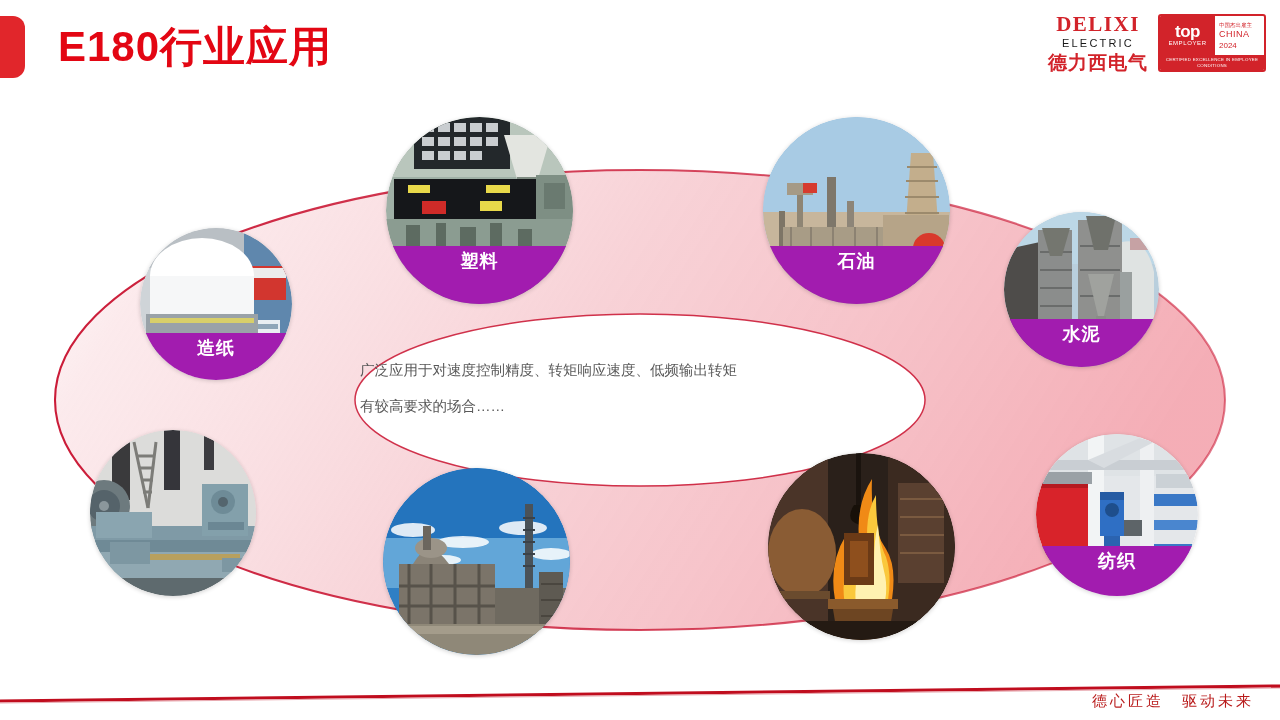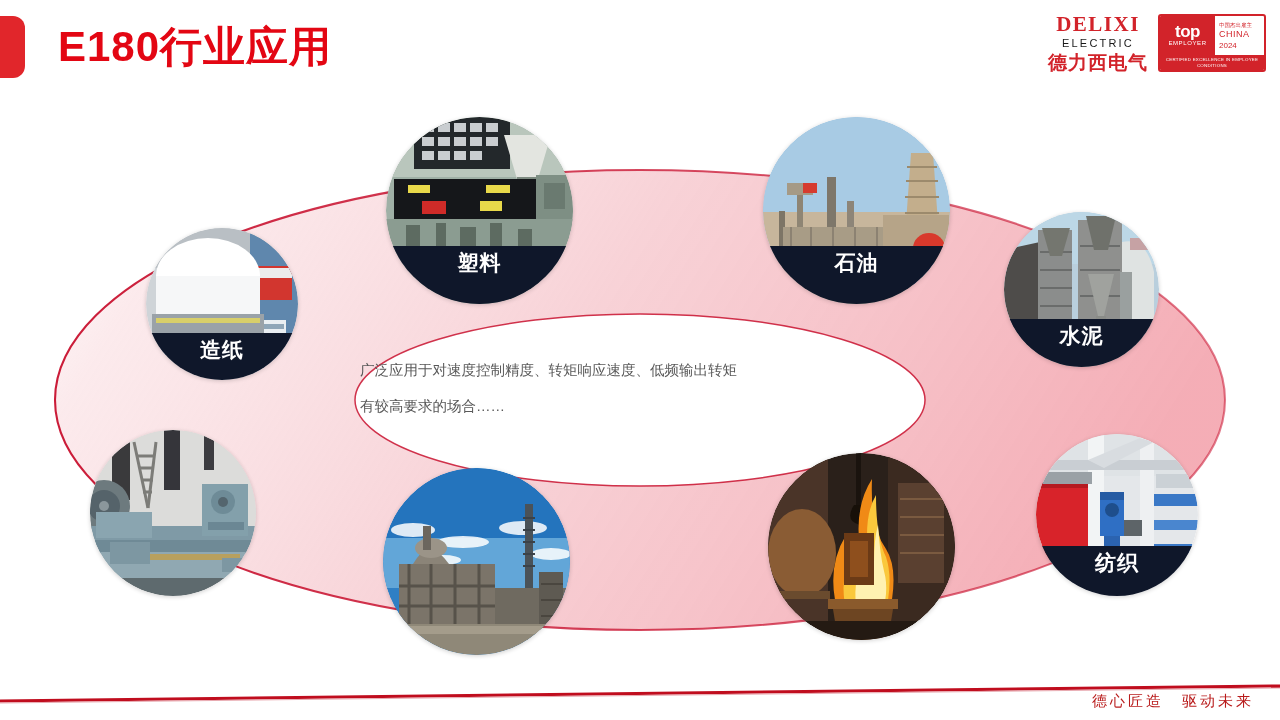--- a/index.html
+++ b/index.html
@@ -164,23 +164,23 @@
     inset: 0;
     border-radius: 50%;
     overflow: hidden;
   }
   .node-label {
     position: absolute;
     left: 0;
     right: 0;
     bottom: 0;
     height: 31%;
-    background: #0f172a;
+    background: #a21caf;
     color: #ffffff;
-    font-size: 21px;
+    font-size: 18px;
     font-weight: bold;
     display: flex;
     align-items: flex-start;
     justify-content: center;
     padding-top: 3px;
     letter-spacing: 1px;
     box-sizing: border-box;
   }
   #footer-slogan {
     position: absolute;
@@ -249,21 +249,21 @@
 
     <path d="M0,701 L1280,686" stroke="#c00d1e" stroke-width="3" fill="none"></path>
     <path d="M0,703 L1280,688" stroke="#e8a9b0" stroke-width="1" fill="none"></path>
   </svg>
 
   <div id="center-caption">
     <div>广泛应用于对速度控制精度、转矩响应速度、低频输出转矩</div>
     <div>有较高要求的场合……</div>
   </div>
 
-  <div class="industry-node" style="left:146px; top:228px; width:152px; height:152px;">
+  <div class="industry-node" style="left:140px; top:228px; width:152px; height:152px;">
     <div class="node-photo">
       <svg width="152" height="152" viewBox="0 0 152 152">
         <rect width="152" height="152" fill="#cfd4d8"></rect>
         <rect x="0" y="0" width="152" height="40" fill="#b9bfc4"></rect>
         <rect x="104" y="0" width="48" height="152" fill="#5f87ad"></rect>
         <rect x="112" y="38" width="34" height="34" fill="#d2362f"></rect>
         <rect x="112" y="40" width="34" height="10" fill="#ececec"></rect>
         <rect x="116" y="92" width="24" height="30" fill="#e9eef2"></rect>
         <rect x="118" y="96" width="20" height="5" fill="#8fa6b8"></rect>
         <ellipse cx="62" cy="48" rx="52" ry="38" fill="#ffffff"></ellipse>

